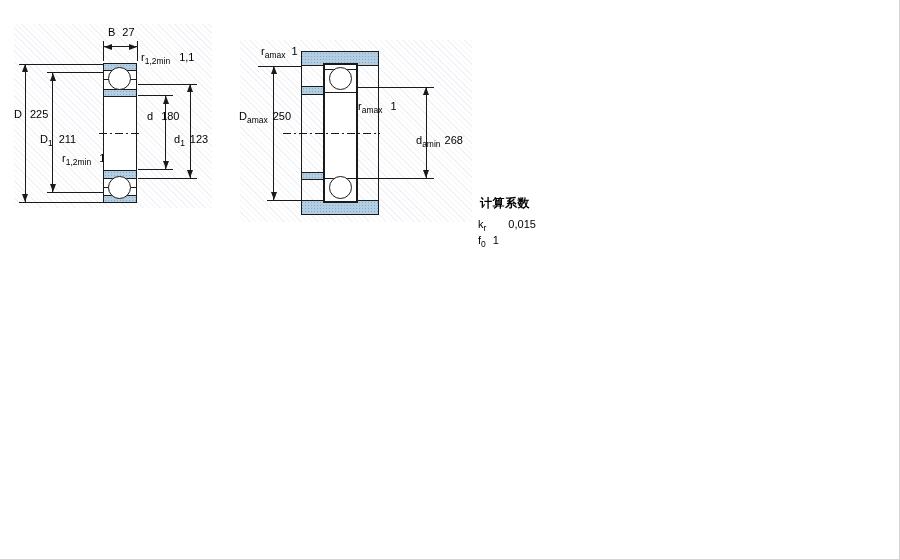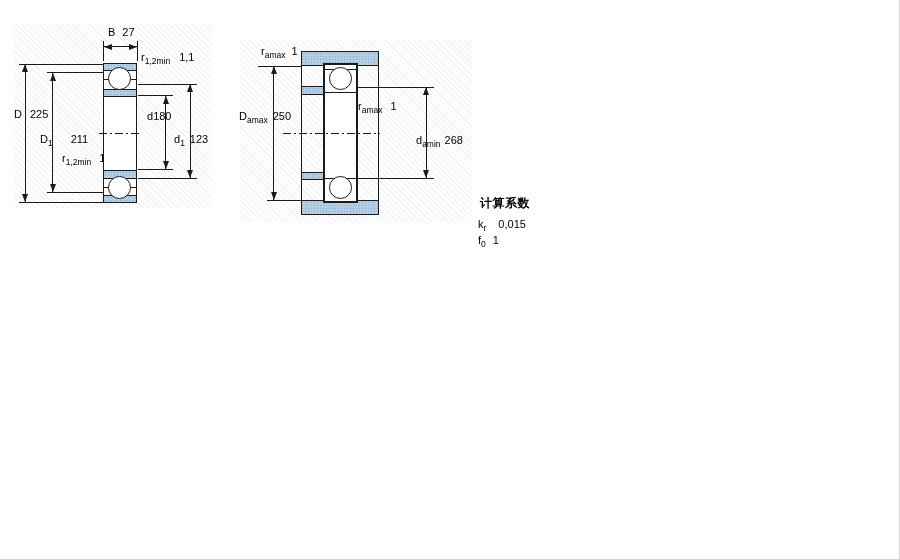--- a/index.html
+++ b/index.html
@@ -64,37 +64,37 @@
   </div>
 
   <div class="hline" style="left:47px;top:72px;width:56px"></div>
   <div class="hline" style="left:47px;top:191.5px;width:56px"></div>
   <div class="vline" style="left:52px;top:72.5px;height:119px"></div>
   <div class="arr up" style="left:49.5px;top:72.5px"></div>
   <div class="arr down" style="left:49.5px;top:183.5px"></div>
   <div class="lbl" style="left:40px;top:133px">
     <span>D</span>
       <sub>1</sub>
-    <span class="v" style="margin-left:18px">211</span>
+    <span class="v" style="margin-left:6px">211</span>
   </div>
 
   <div class="lbl" style="left:62px;top:152px">
     <span>r</span>
       <sub>1,2min</sub>
     <span class="v" style="margin-left:8px">1,1</span>
   </div>
 
   <div class="hline" style="left:137.5px;top:95px;width:35px"></div>
   <div class="hline" style="left:137.5px;top:168.5px;width:35px"></div>
   <div class="vline" style="left:165px;top:95.5px;height:73px"></div>
   <div class="arr up" style="left:162.5px;top:95.5px"></div>
   <div class="arr down" style="left:162.5px;top:160.5px"></div>
   <div class="lbl" style="left:147px;top:110px">
     <span>d</span>
-    <span class="v" style="">180</span>
+    <span class="v" style="margin-left:8px">180</span>
   </div>
 
   <div class="hline" style="left:137.5px;top:83.5px;width:59px"></div>
   <div class="hline" style="left:137.5px;top:178px;width:59px"></div>
   <div class="vline" style="left:189.5px;top:84px;height:94px"></div>
   <div class="arr up" style="left:187px;top:84px"></div>
   <div class="arr down" style="left:187px;top:170px"></div>
   <div class="lbl" style="left:174px;top:133px">
     <span>d</span>
       <sub>1</sub>
@@ -165,21 +165,21 @@
       <sub>amin</sub>
     <span class="v" style="margin-left:4px">268</span>
   </div>
 
   <div class="lbl title" style="left:480px;top:197px">
     <span>计算系数</span>
   </div>
   <div class="lbl" style="left:478px;top:218px">
     <span>k</span>
       <sub>r</sub>
-    <span class="v" style="margin-left:12px">0,015</span>
+    <span class="v" style="margin-left:22px">0,015</span>
   </div>
   <div class="lbl" style="left:478px;top:234px">
     <span>f</span>
       <sub>0</sub>
     <span class="v" style="margin-left:7px">1</span>
   </div>
 
 </div>
 
 </body></html>

